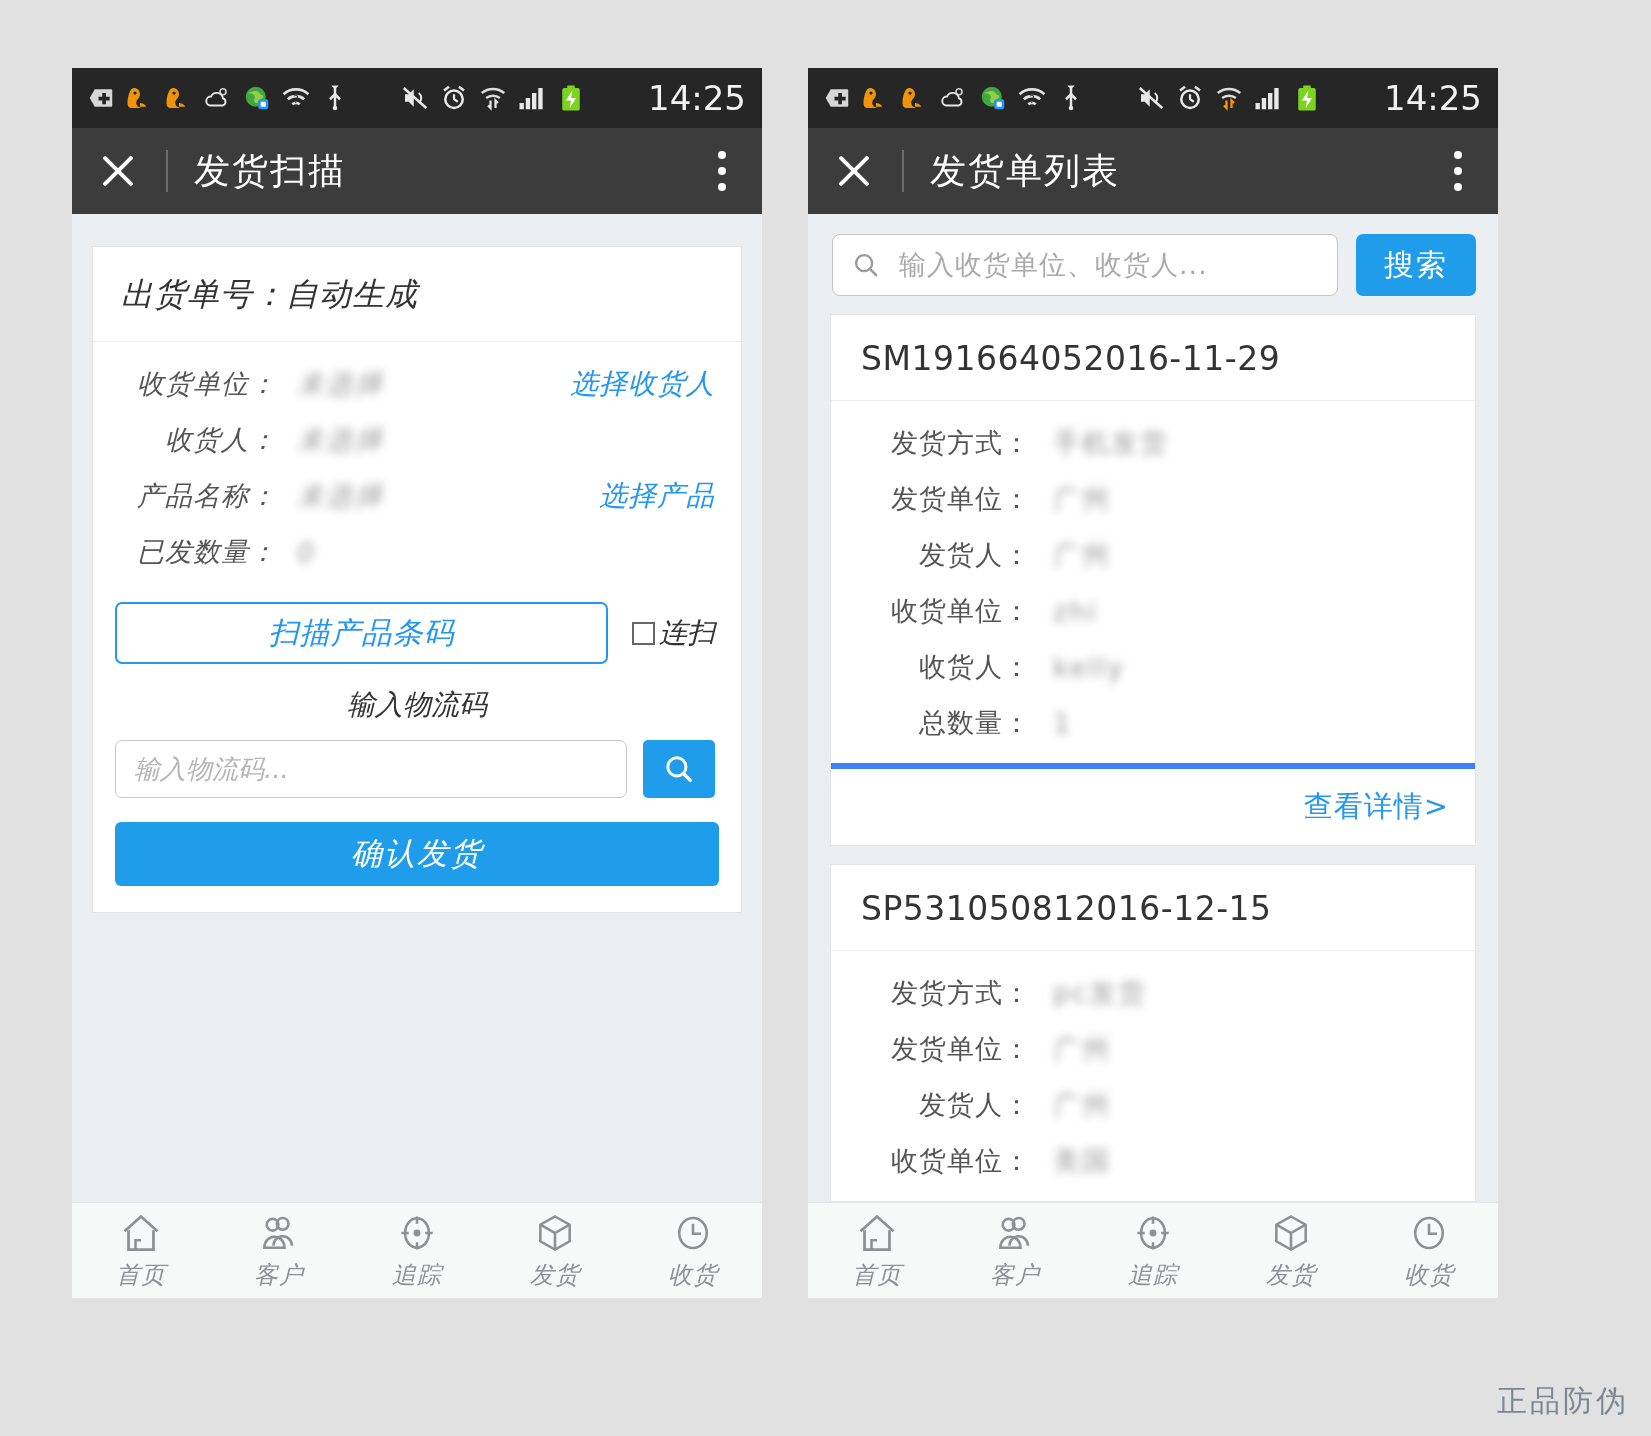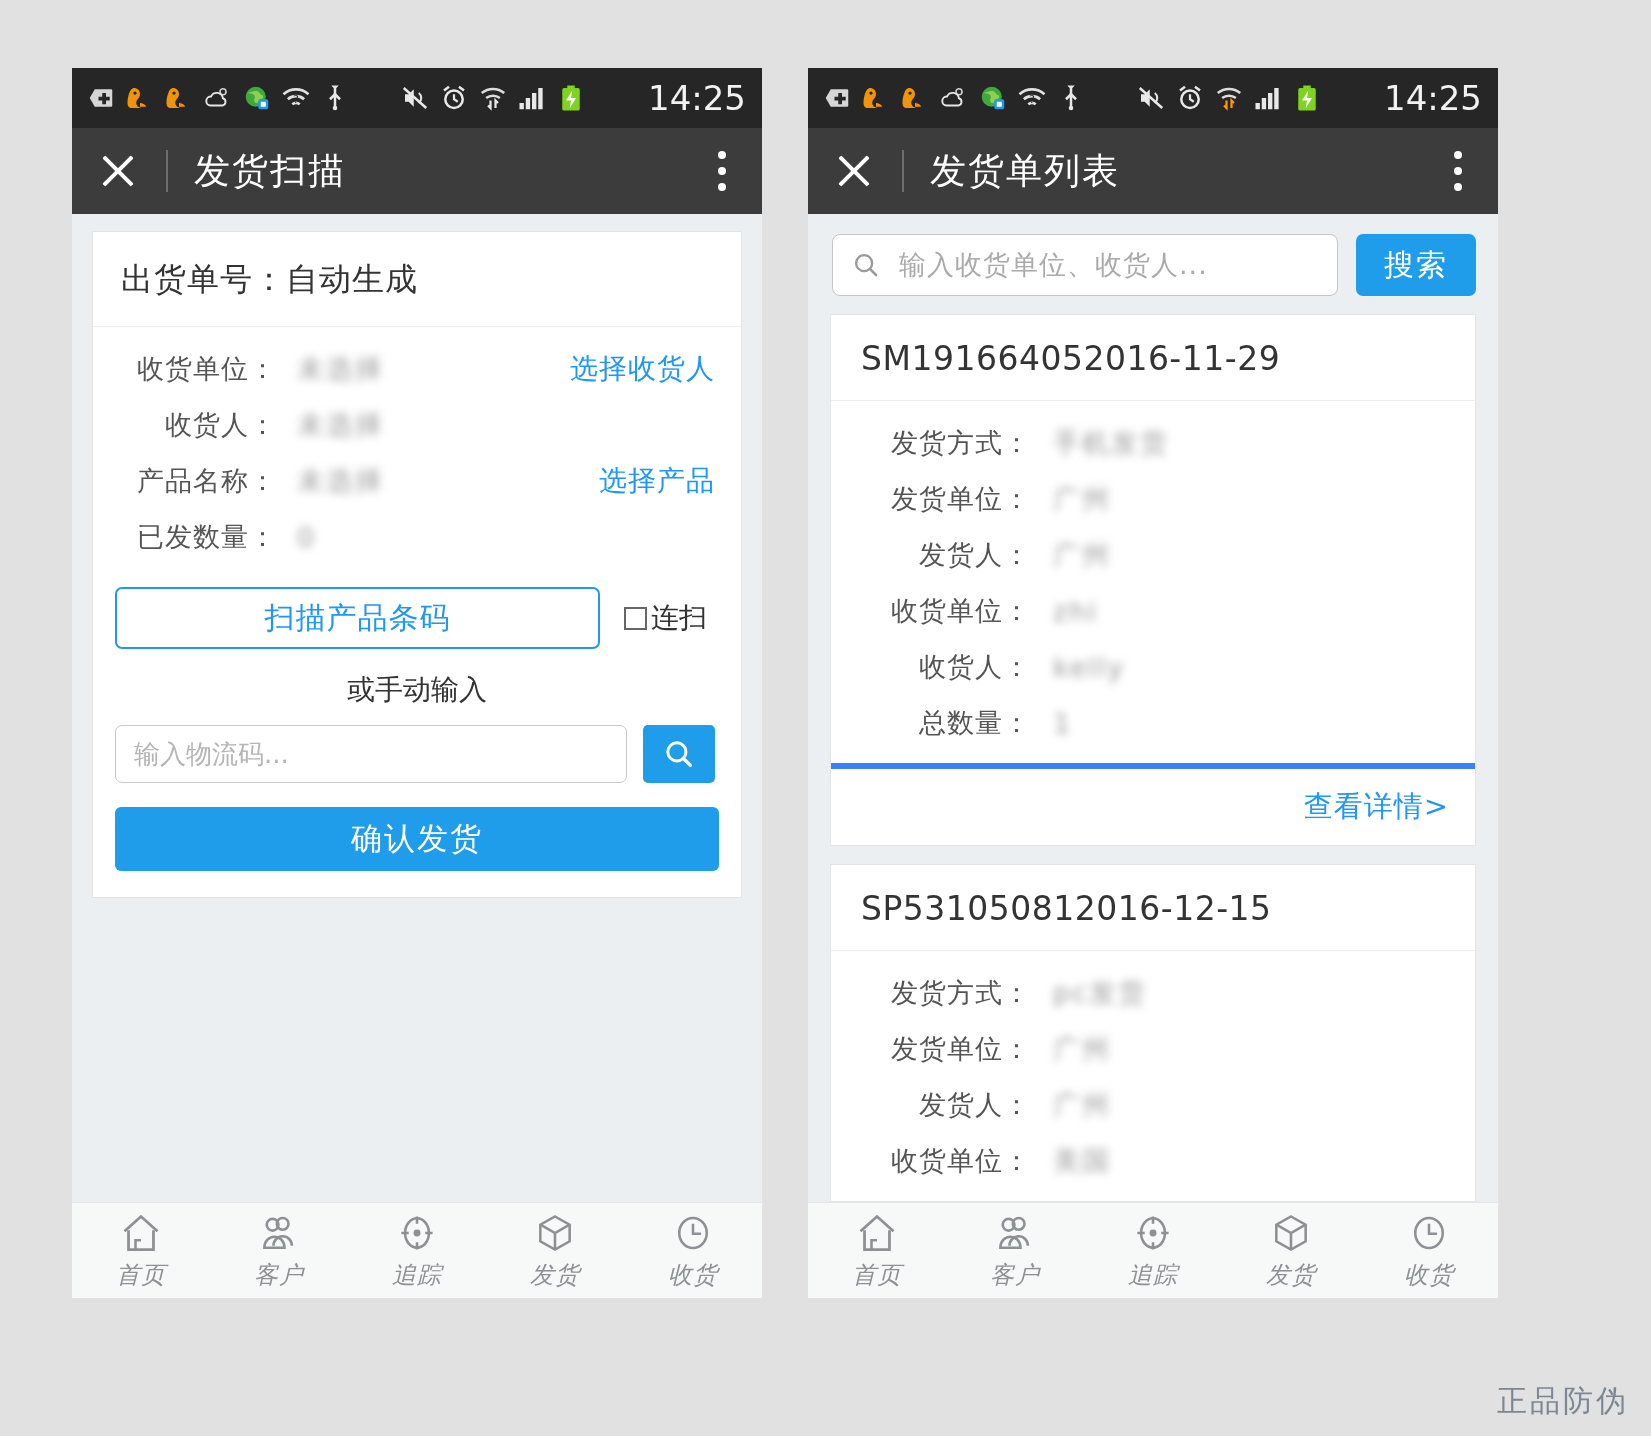--- a/index.html
+++ b/index.html
@@ -43,36 +43,36 @@
   .tb-more i { position: absolute; left: 0; width: 8px; height: 8px;
                background: #fff; border-radius: 50%; display: block; }
   .tb-more i:nth-child(1) { top: 0; }
   .tb-more i:nth-child(2) { top: 16px; }
   .tb-more i:nth-child(3) { top: 32px; }
 
   
   .body-area { position: relative; height: 1084px; background: #eceff1; }
 
   
-  .form-card { margin: 17px 20px 0 20px; background: #fff;
-               border: 1px solid #e3e3e3; }
+  .form-card { margin: 32px 20px 0 20px; background: #fff;
+               border: 1px solid #e3e3e3; font-style: italic; }
   .fc-head { padding: 26px 28px 24px 28px; border-bottom: 1px solid #ededed;
              font-size: 32px; color: #333; letter-spacing: 1px; }
   .fc-rows { padding: 14px 0 4px 0; }
   .frow { display: flex; align-items: center; padding: 9px 26px 9px 0;
           min-height: 56px; }
   .frow-label { width: 184px; text-align: right; font-size: 27px;
                 color: #555; letter-spacing: 1px; flex: 0 0 auto; }
   .frow-val { flex: 1; padding-left: 20px; font-size: 27px; color: #888; }
   .blurv { display: inline-block; color: #9a9a9a; filter: blur(4px);
            letter-spacing: 2px; }
   .frow-action { color: #2196f3; font-size: 28px; flex: 0 0 auto;
                  letter-spacing: 1px; cursor: pointer; }
 
-  .scan-line { display: flex; align-items: center; padding: 18px 34px 0 22px; gap: 24px; }
+  .scan-line { display: flex; align-items: center; padding: 18px 26px 0 22px; gap: 24px; }
   .scan-btn { flex: 1; height: 62px; border: 2px solid #2196f3; border-radius: 7px;
               color: #2196f3; font-size: 30px; display: flex; align-items: center;
               justify-content: center; background: #fff; cursor: pointer; letter-spacing: 1px; }
   .chk-wrap { display: flex; align-items: center; gap: 4px; font-size: 28px;
               color: #333; cursor: pointer; }
   .chk-box { width: 23px; height: 23px; border: 2px solid #666; background: #fff;
              flex: 0 0 auto; }
   .or-text { text-align: center; font-size: 28px; color: #333; padding: 22px 0 10px 0; }
 
   .manual-line { display: flex; align-items: flex-end; padding: 6px 26px 0 22px; gap: 16px; }
@@ -243,21 +243,21 @@
         </div>
 
         <div class="scan-line">
           <div class="scan-btn">扫描产品条码</div>
           <div class="chk-wrap">
             <span class="chk-box"></span>
             <span>连扫</span>
           </div>
         </div>
 
-        <div class="or-text">或手动输入</div>
+        <div class="or-text">输入物流码</div>
 
         <div class="manual-line">
           <div class="manual-input">输入物流码...</div>
           <div class="search-sq">
             <svg width="34" height="34" viewBox="0 0 24 24">
                 <circle cx="10.5" cy="10.5" r="6.4" fill="none" stroke="#fff" stroke-width="2.1"></circle>
                 <path d="M15.3 15.3 20 20" stroke="#fff" stroke-width="2.4" stroke-linecap="round"></path>
               </svg>
           </div>
         </div>

